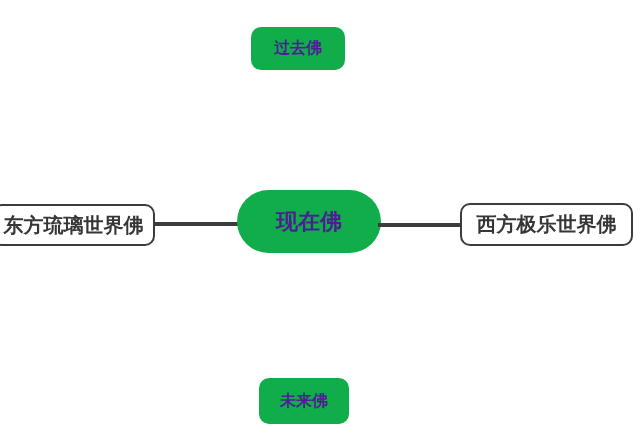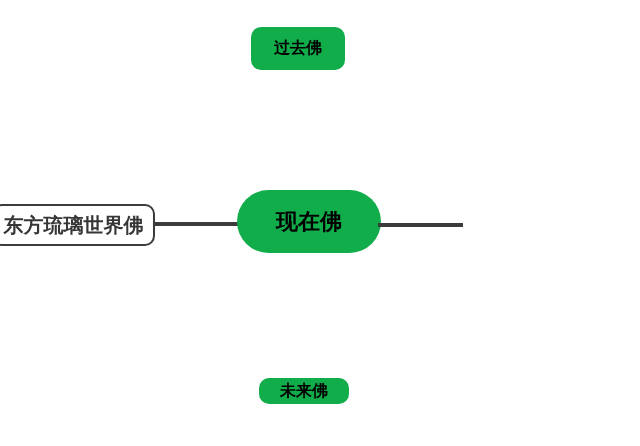--- a/index.html
+++ b/index.html
@@ -20,37 +20,37 @@
     display: flex;
     align-items: center;
     justify-content: center;
     box-sizing: border-box;
     font-weight: 700;
     white-space: nowrap;
     cursor: default;
   }
   .node.green {
     background: #12ad4b;
-    color: #000000;
+    color: #4c1d95;
     border-radius: 10px;
   }
   .node.outline {
     background: #ffffff;
     color: #363636;
     border: 2.5px solid #3c3c3c;
     border-radius: 10px;
   }
   .node-past {
     left: 251px; top: 27px;
     width: 94px; height: 43px;
     font-size: 16px;
   }
   .node-future {
     left: 259px; top: 378px;
-    width: 90px; height: 26px;
+    width: 90px; height: 46px;
     font-size: 16px;
   }
   .node-present {
     left: 237px; top: 190px;
     width: 144px; height: 63px;
     border-radius: 36px !important;
     font-size: 22px;
   }
   .node-east {
     left: -8px; top: 204px;
@@ -84,16 +84,17 @@
   <div class="node green node-past">过去佛</div>
 
   <div class="connector connector-left"></div>
 
   <div class="node outline node-east">东方琉璃世界佛</div>
 
   <div class="node green node-present">现在佛</div>
 
   <div class="connector connector-right"></div>
 
+  <div class="node outline node-west">西方极乐世界佛</div>
 
   <div class="node green node-future">未来佛</div>
 
 </div>
 
 </body></html>

